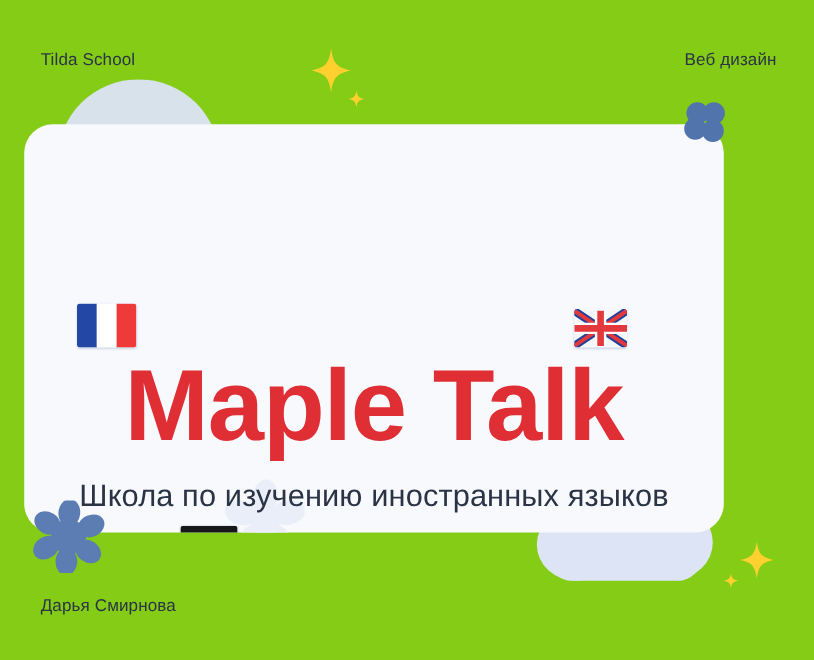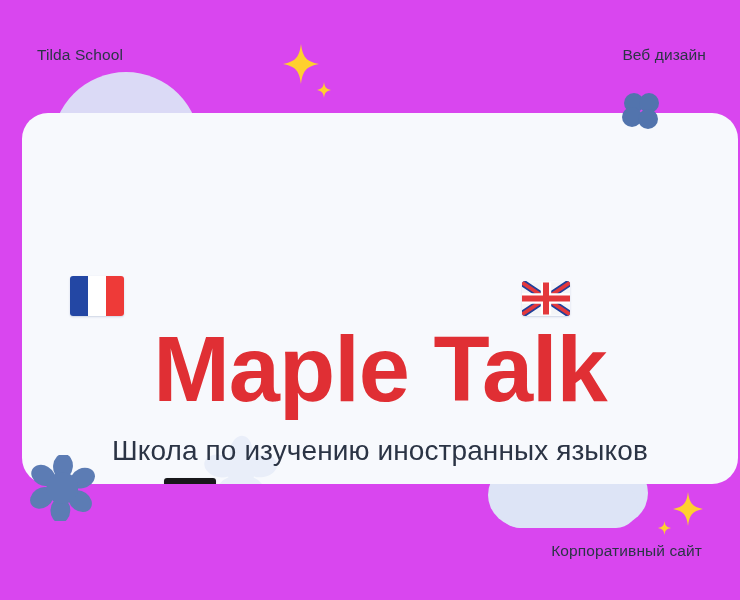--- a/index.html
+++ b/index.html
@@ -10,21 +10,21 @@
     width: 740px;
     height: 600px;
     overflow: hidden;
     font-family: "Liberation Sans", sans-serif;
     background: #e4eaf9;
   }
   #stage {
     position: relative;
     width: 740px;
     height: 600px;
-    background: #d946ef;
+    background: #84cc16;
     overflow: hidden;
   }
 
   
   .corner-label {
     position: absolute;
     font-family: "Liberation Sans", sans-serif;
     font-size: 15.5px;
     color: #2b3445;
     letter-spacing: 0.1px;
@@ -33,21 +33,21 @@
   #label-tl { left: 37px;  top: 46px; }
   #label-tr { right: 34px; top: 46px; }
   #label-bl { left: 37px;  bottom: 40px; }
   #label-br { right: 38px; bottom: 40px; }
 
   
   #card {
     position: absolute;
     left: 22px;
     top: 113px;
-    width: 716px;
+    width: 636px;
     height: 371px;
     background: #f7f9fd;
     border-radius: 26px;
     overflow: hidden;
   }
 
   
   #fan-shape {
     position: absolute;
     left: 52px;
@@ -170,21 +170,21 @@
 
   <div id="cloud-shape">
     <i class="c1"></i>
       <i class="c2"></i>
       <i class="c3"></i>
       <i class="c4"></i>
   </div>
 
   <div class="corner-label" id="label-tl">Tilda School</div>
   <div class="corner-label" id="label-tr">Веб дизайн</div>
-  <div class="corner-label" id="label-br">Корпоративный сайт</div>
+  <div class="corner-label" id="label-bl">Дарья Смирнова</div>
 
   <div id="card">
 
     <div id="pale-flower">
       <svg viewBox="0 0 100 100" width="74" height="74" aria-hidden="true">
         <g fill="#e9eef9">
           <ellipse cx="50" cy="22" rx="15" ry="21" transform="rotate(8 50 22)"></ellipse>
           <ellipse cx="78" cy="42" rx="15" ry="21" transform="rotate(80 78 42)"></ellipse>
           <ellipse cx="67" cy="76" rx="15" ry="21" transform="rotate(145 67 76)"></ellipse>
           <ellipse cx="32" cy="76" rx="15" ry="21" transform="rotate(215 32 76)"></ellipse>

